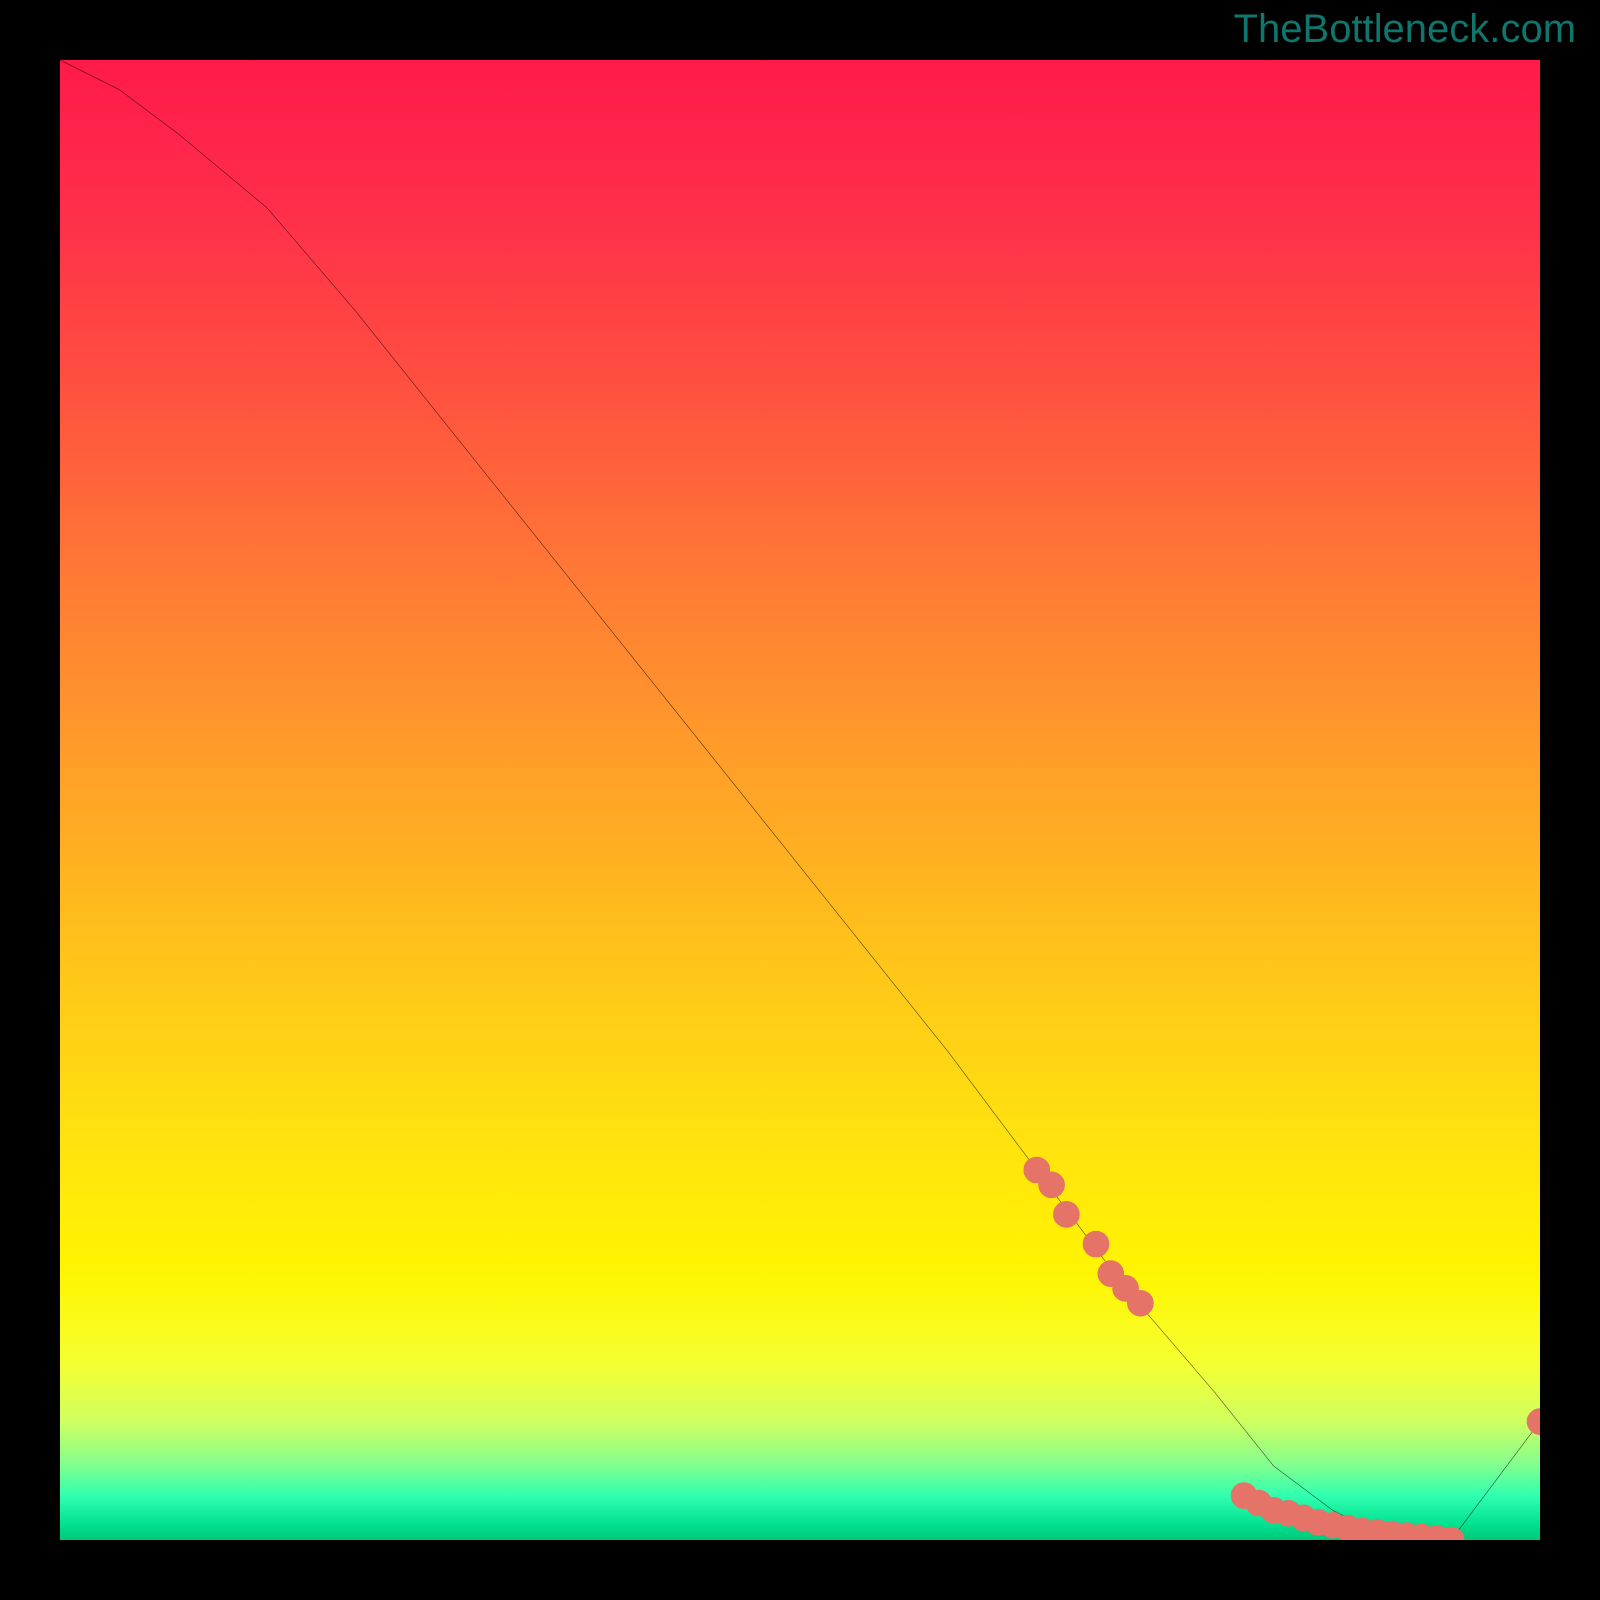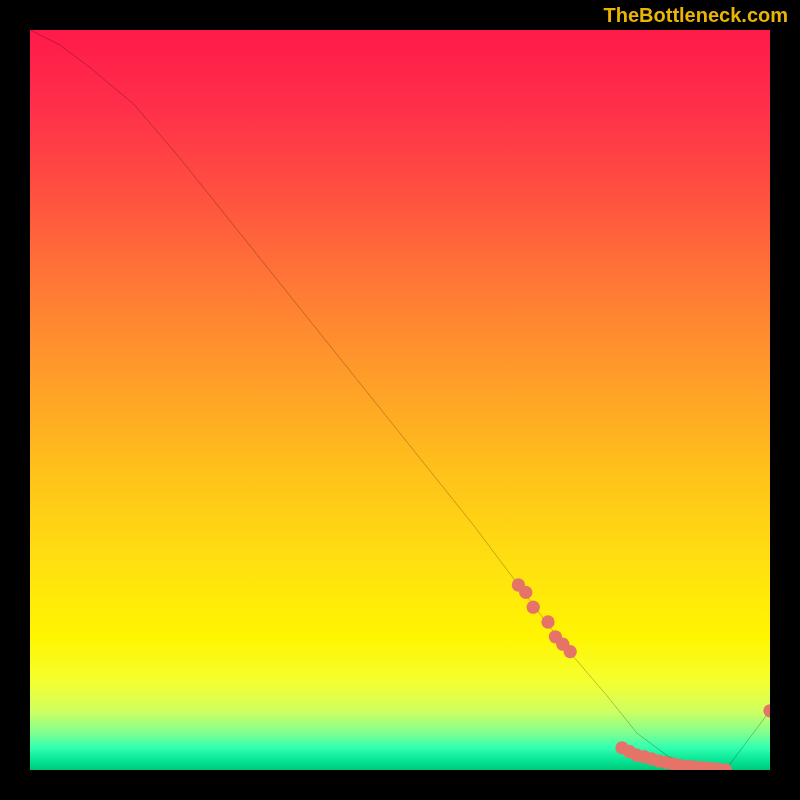--- a/index.html
+++ b/index.html
@@ -14,23 +14,23 @@
   .container {
     position: relative;
     width: 800px;
     height: 800px;
     background: #000;
   }
   .watermark {
     position: absolute;
     top: 4px;
     right: 12px;
-    color: #eab308;
+    color: #0f766e;
     font-size: 20px;
-    font-weight: bold;
+    font-weight: normal;
     z-index: 10;
   }
   .plot-area {
     position: absolute;
     left: 30px;
     top: 30px;
     width: 740px;
     height: 740px;
     background: linear-gradient(to bottom,
       #ff1a4a 0%,

